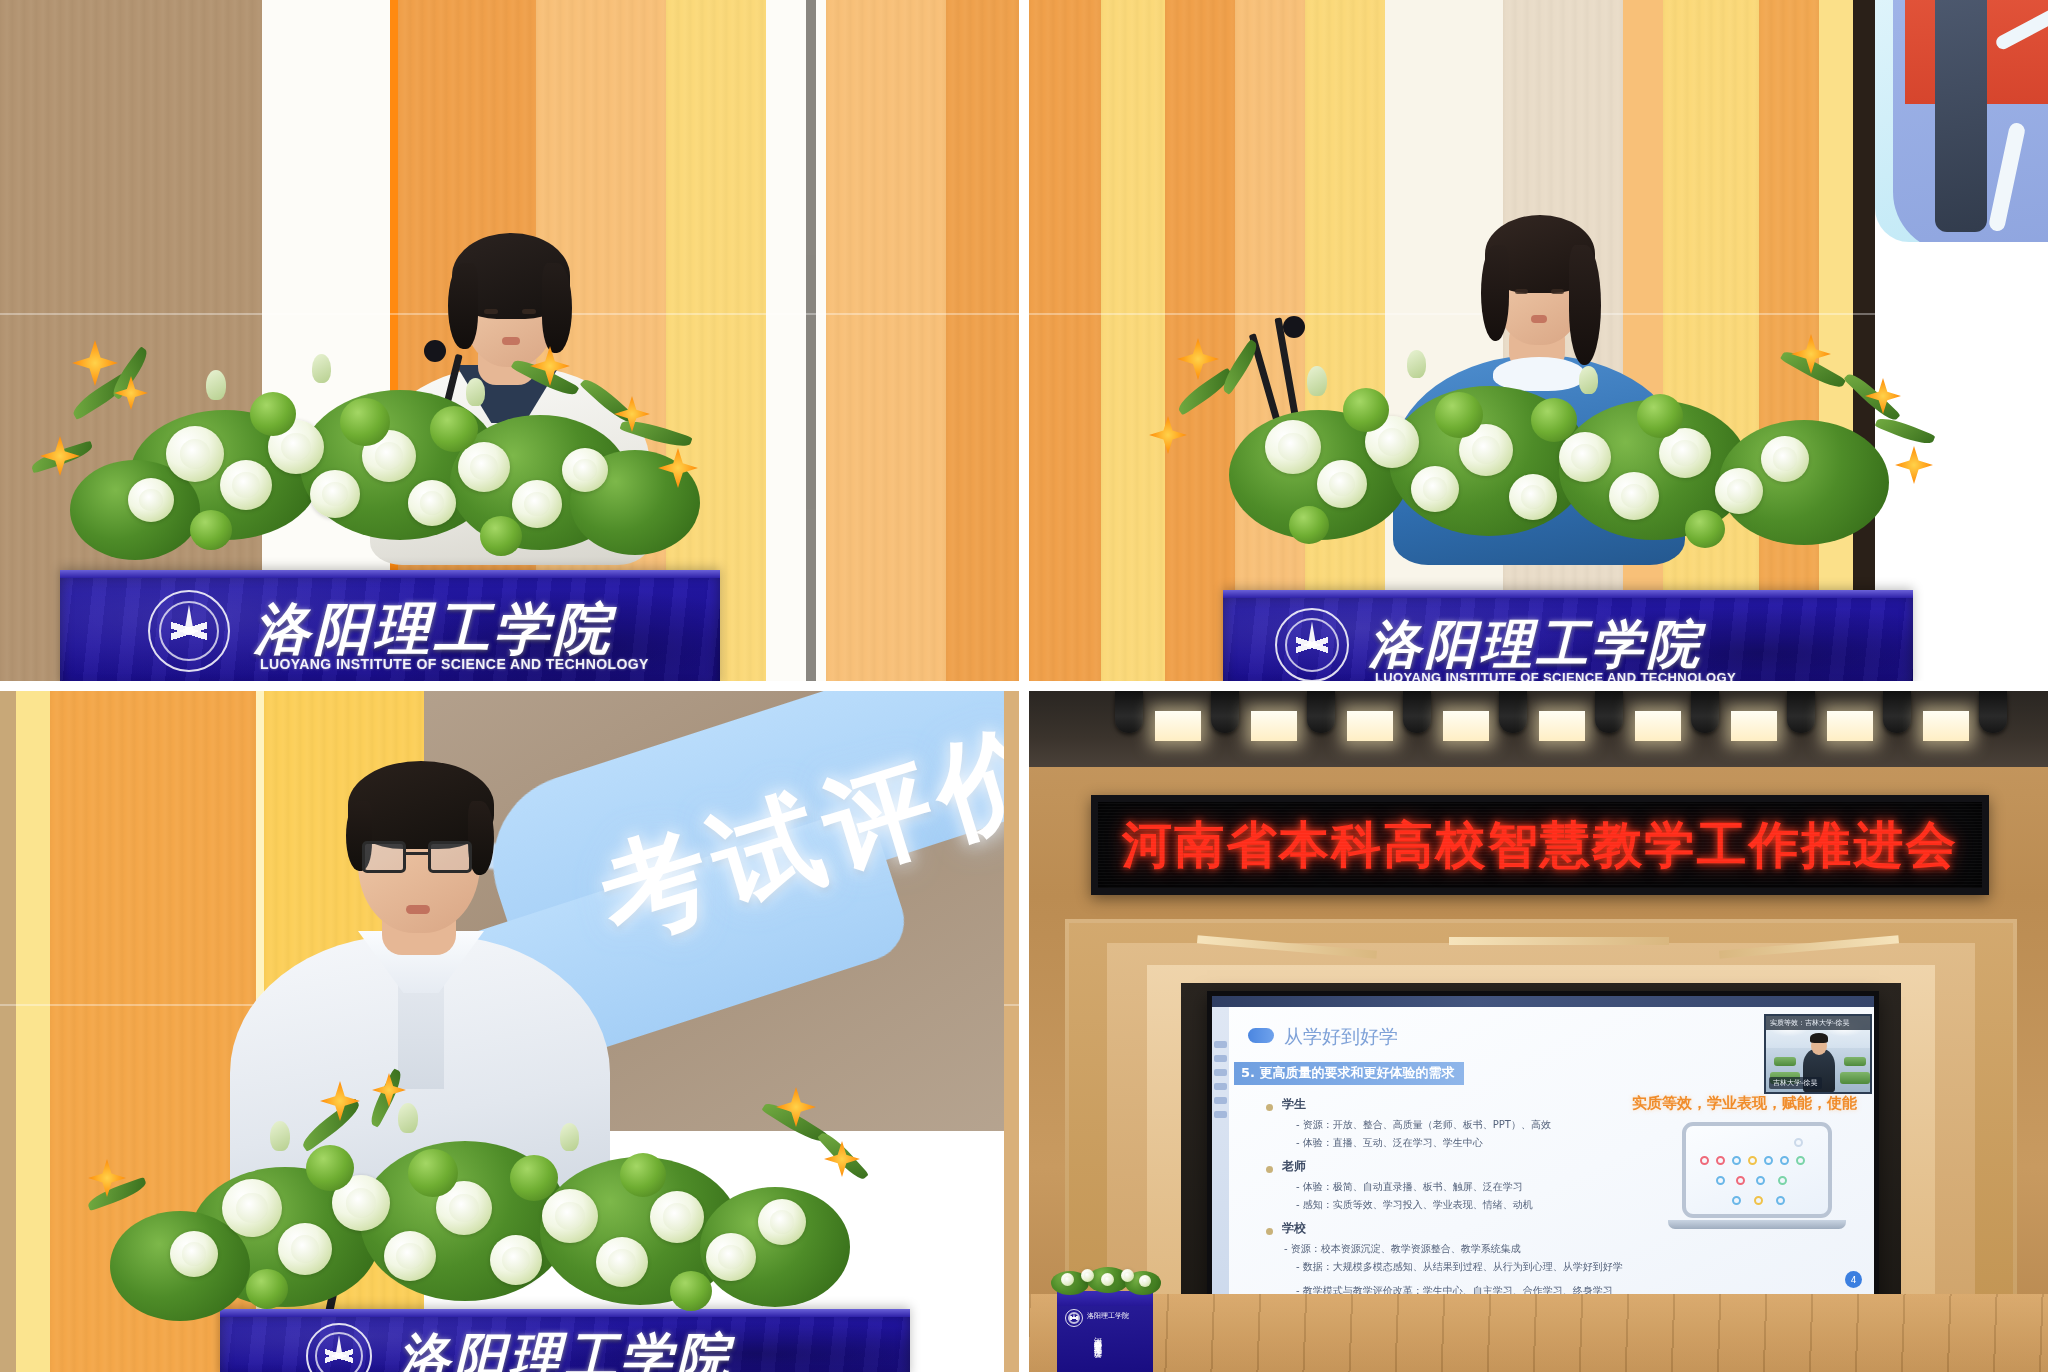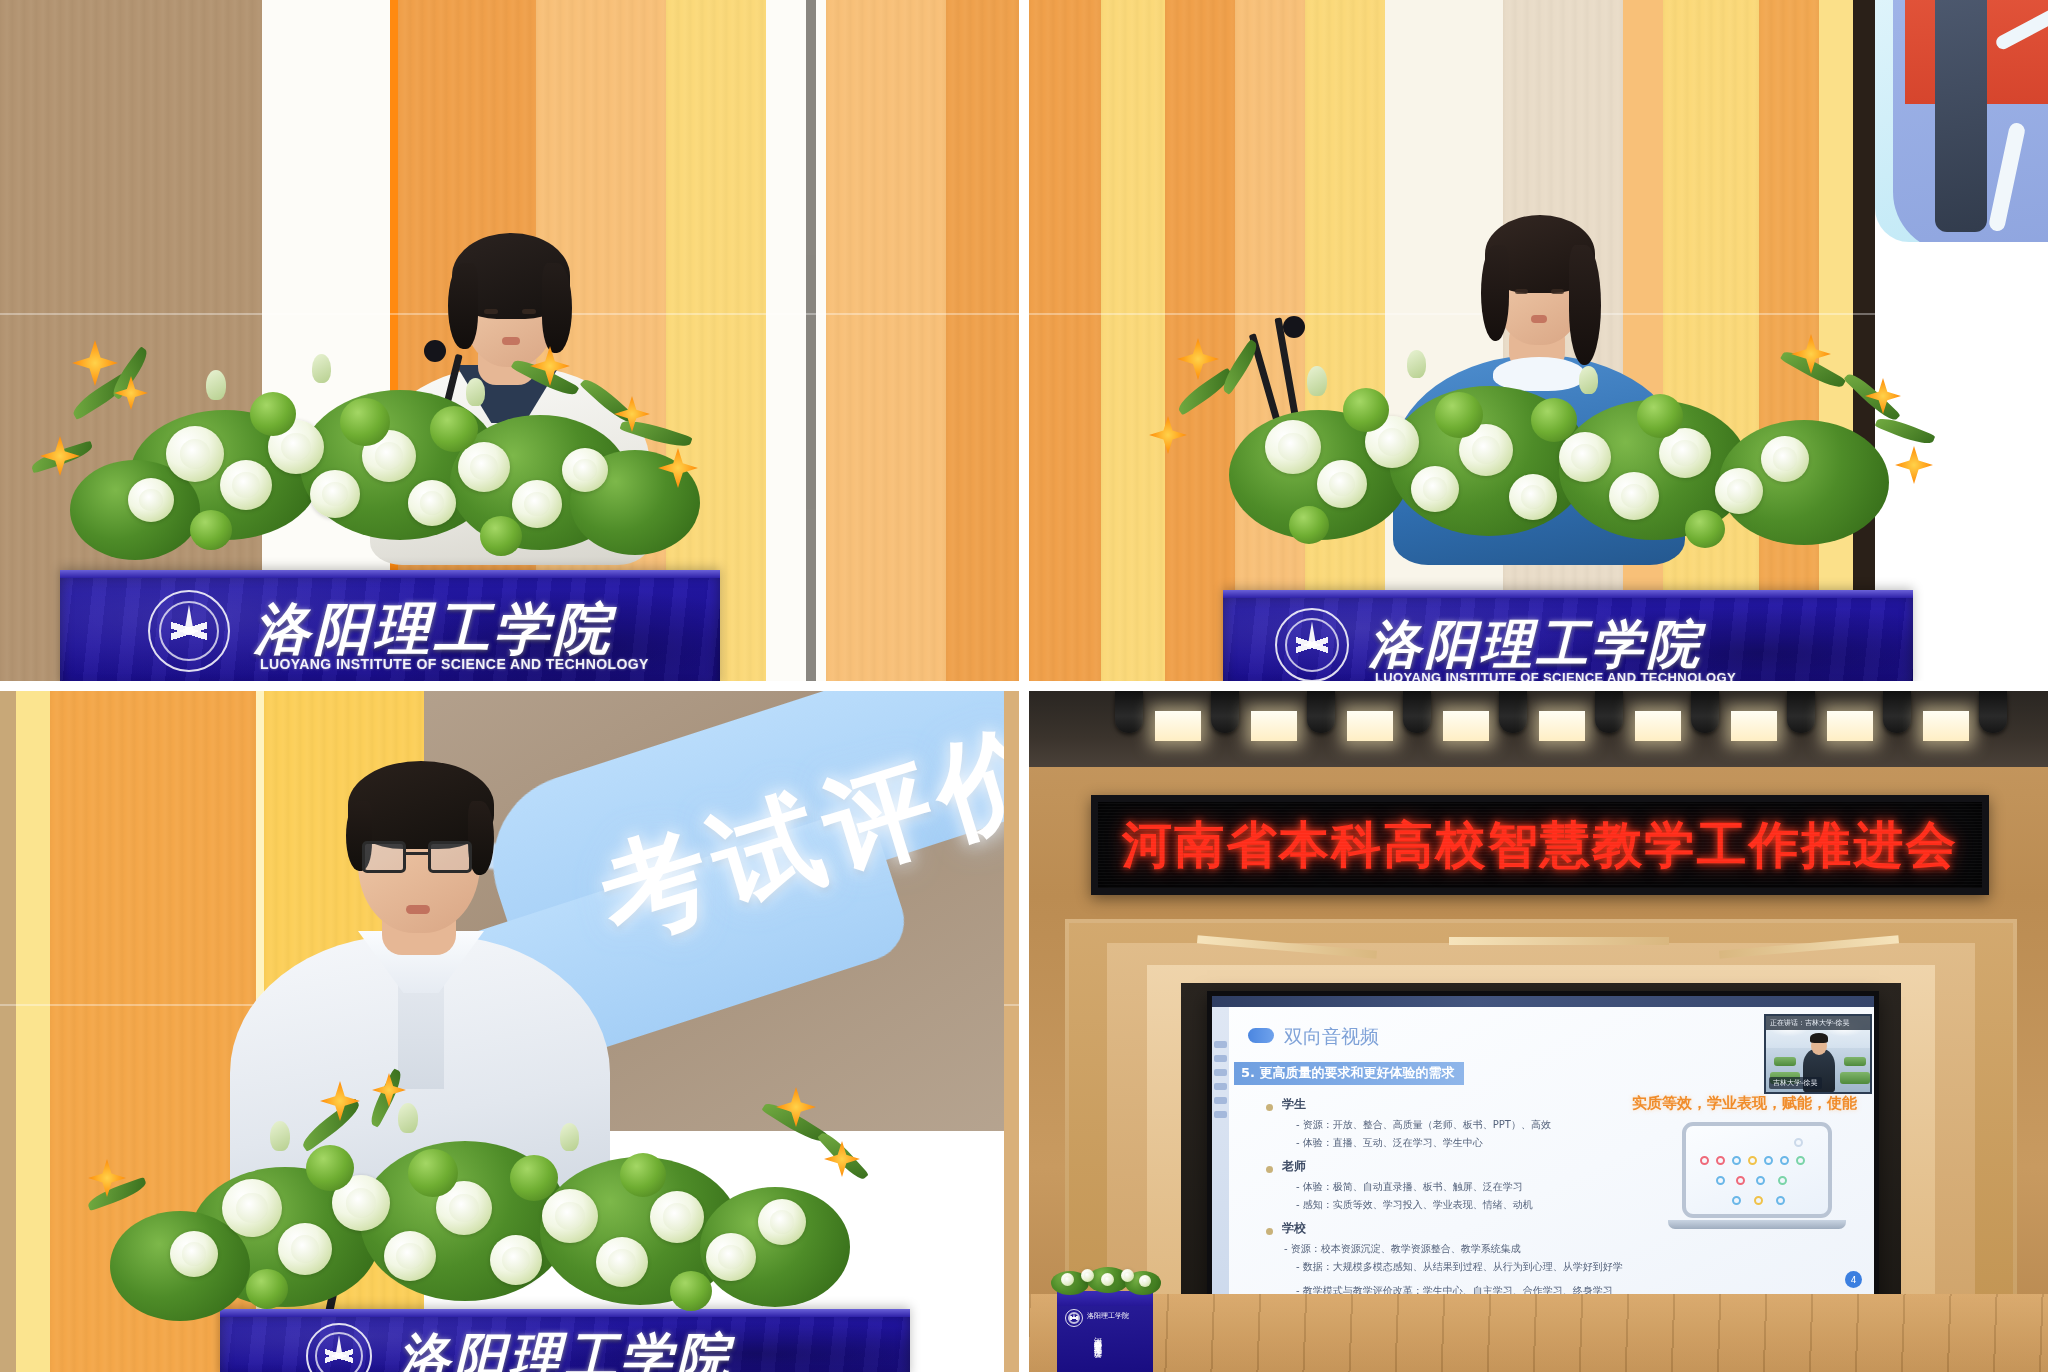--- a/index.html
+++ b/index.html
@@ -759,21 +759,21 @@
         <div class="slide-leftrail">
           <span style="top:34px;"></span>
             <span style="top:48px;"></span>
           <span style="top:62px;"></span>
             <span style="top:76px;"></span>
           <span style="top:90px;"></span>
             <span style="top:104px;"></span>
         </div>
 
         <div class="slide-pill" style="left:36px;top:32px;width:26px;height:15px;"></div>
-        <div class="slide-title" style="left:72px;top:28px;font-size:19px;">双向音视频</div>
+        <div class="slide-title" style="left:72px;top:28px;font-size:19px;">从学好到好学</div>
 
         <div class="slide-sechead" style="left:22px;top:66px;font-size:13px;">5. 更高质量的要求和更好体验的需求</div>
 
         <div class="slogan" style="left:420px;top:98px;font-size:15px;">实质等效，学业表现，赋能，使能</div>
 
         <div class="bul-h" style="left:70px;top:100px;font-size:12px;">学生</div>
         <div class="bul-s" style="left:84px;top:122px;font-size:10px;">- 资源：开放、整合、高质量（老师、板书、PPT）、高效</div>
         <div class="bul-s" style="left:84px;top:140px;font-size:10px;">- 体验：直播、互动、泛在学习、学生中心</div>
 
         <div class="bul-h" style="left:70px;top:162px;font-size:12px;">老师</div>
@@ -807,21 +807,21 @@
 
         <div class="vid-thumb" style="left:552px;top:18px;width:108px;height:80px;">
           <div class="vid-hall">
             <div class="vid-ceil"></div>
             <div class="vid-desk" style="left:4px;bottom:8px;width:30px;height:12px;"></div>
             <div class="vid-desk" style="left:74px;bottom:8px;width:30px;height:12px;"></div>
             <div class="vid-desk" style="left:8px;bottom:26px;width:22px;height:9px;"></div>
             <div class="vid-desk" style="left:78px;bottom:26px;width:22px;height:9px;"></div>
             <div class="vid-person"></div>
           </div>
-          <div class="vid-label">正在讲话：吉林大学-徐昊</div>
+          <div class="vid-label">实质等效：吉林大学-徐昊</div>
           <div class="vid-label2">吉林大学-徐昊</div>
         </div>
 
         <div class="pagebadge">4</div>
       </div>
 
       <div class="slide-statusbar">
         <span style="width:11px;height:8px;border:1.6px solid #cfd6e2;border-radius:1px;display:inline-block;"></span>
         <span style="width:6px;height:10px;background:#cfd6e2;border-radius:3px;display:inline-block;"></span>
         <span class="sb-text">吉林大学-徐昊的屏幕共享</span>

